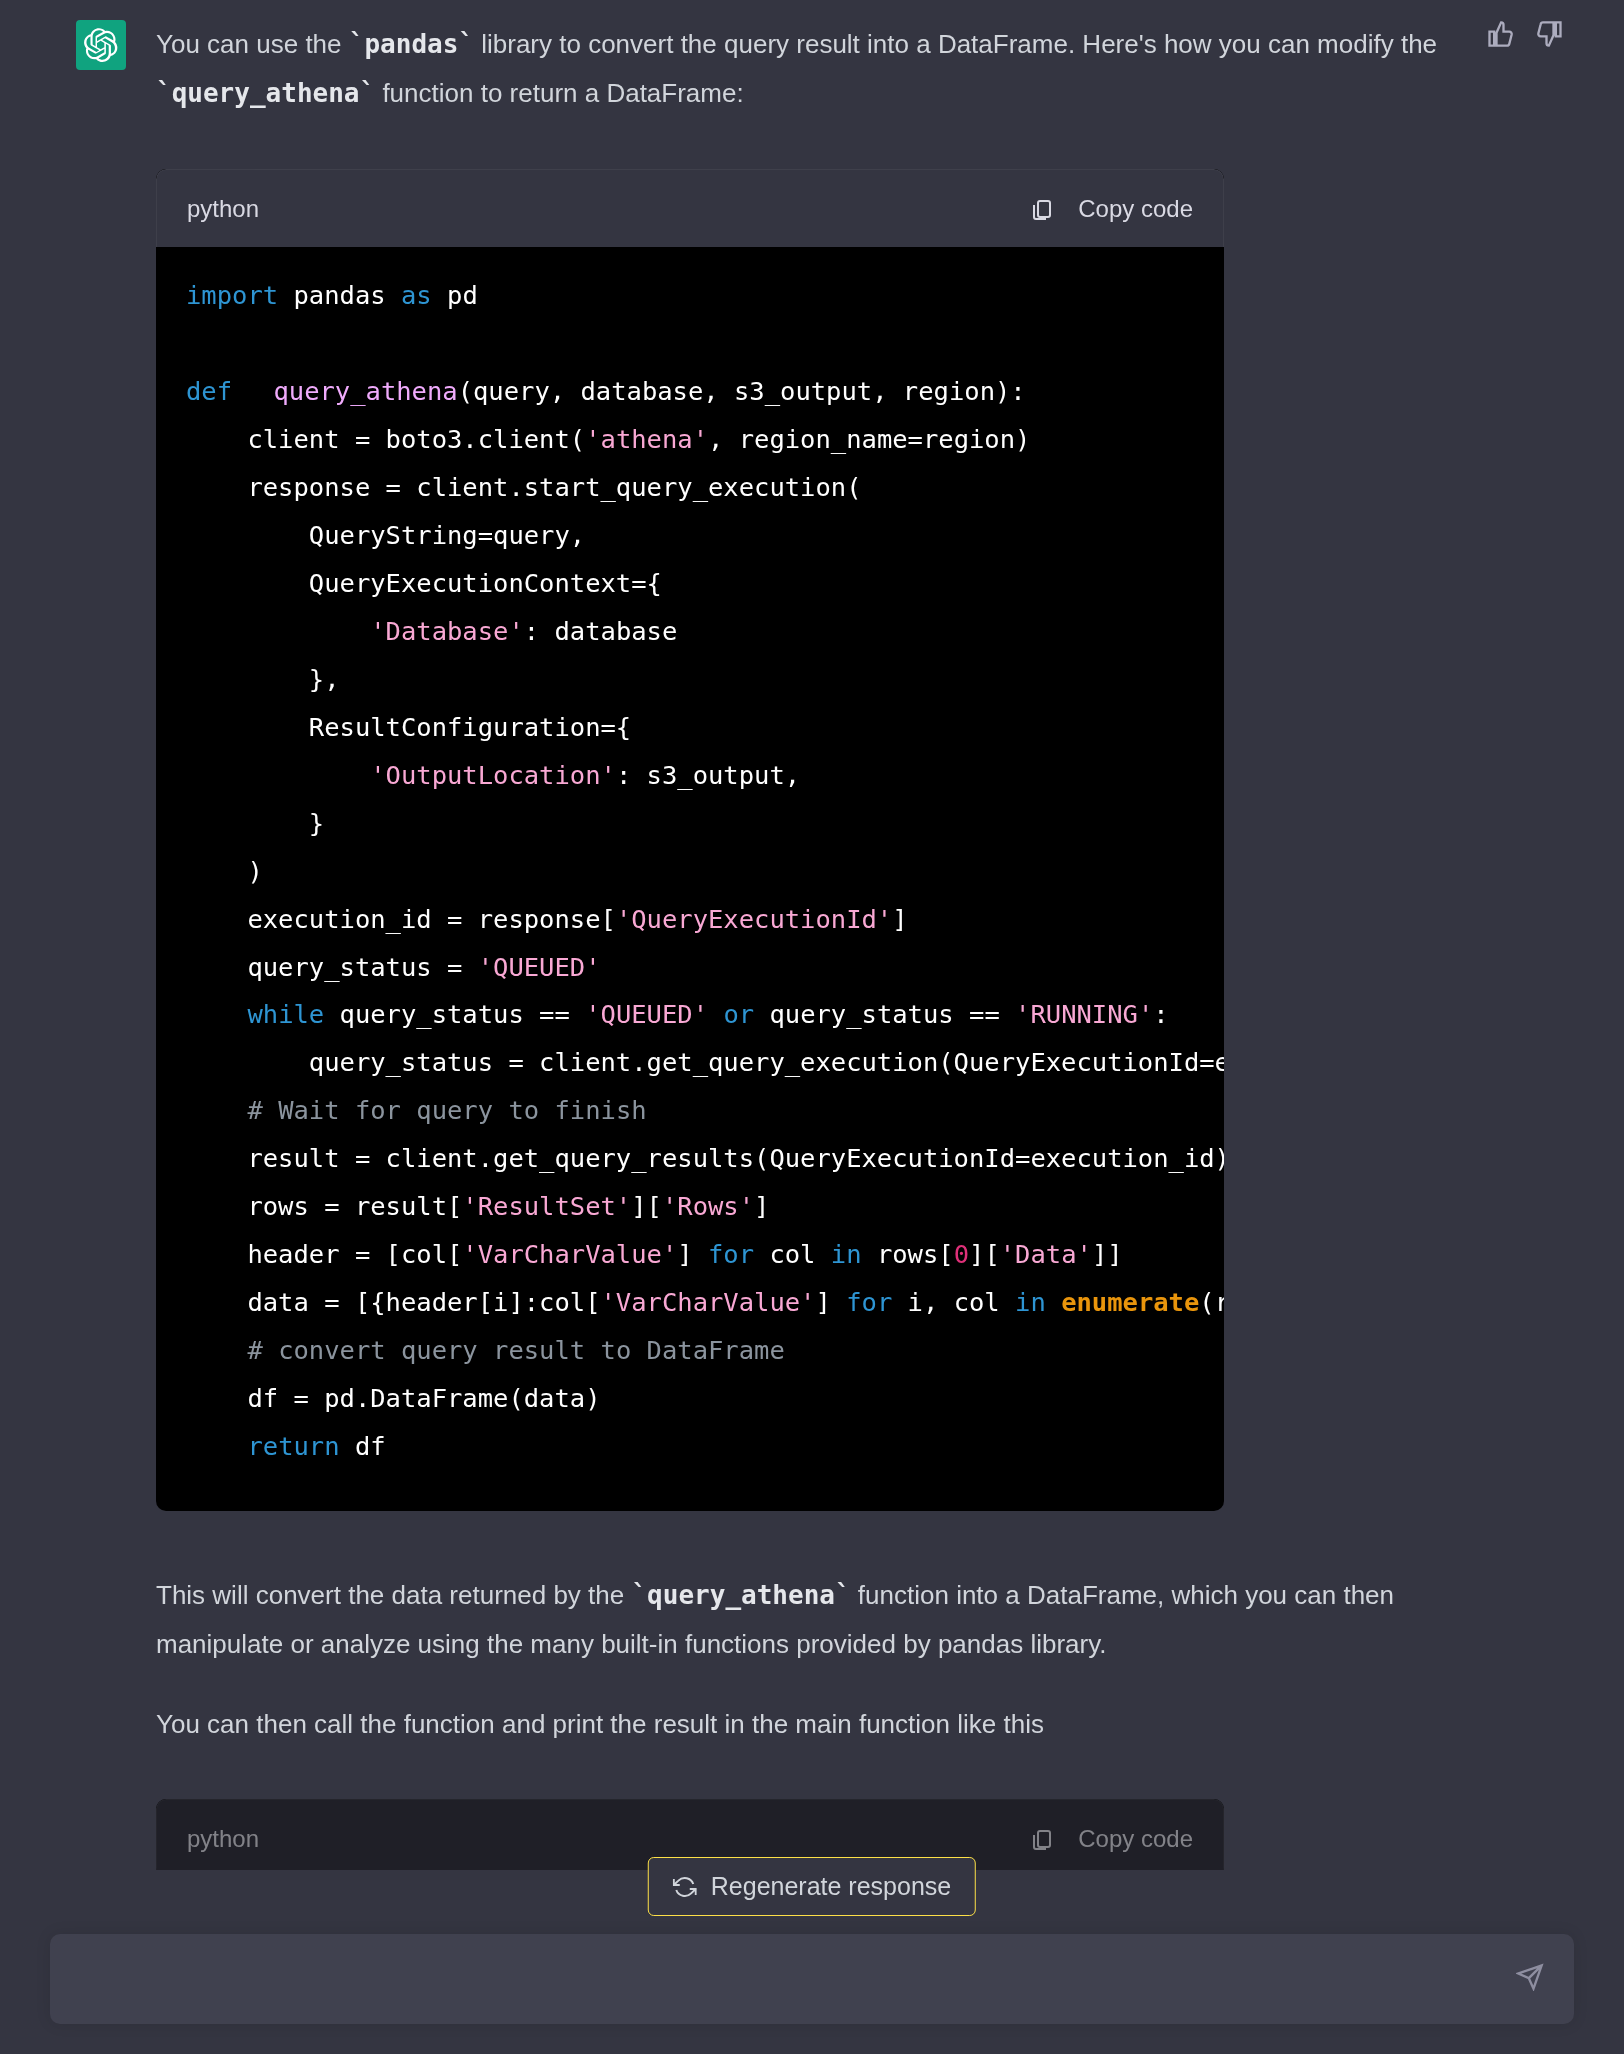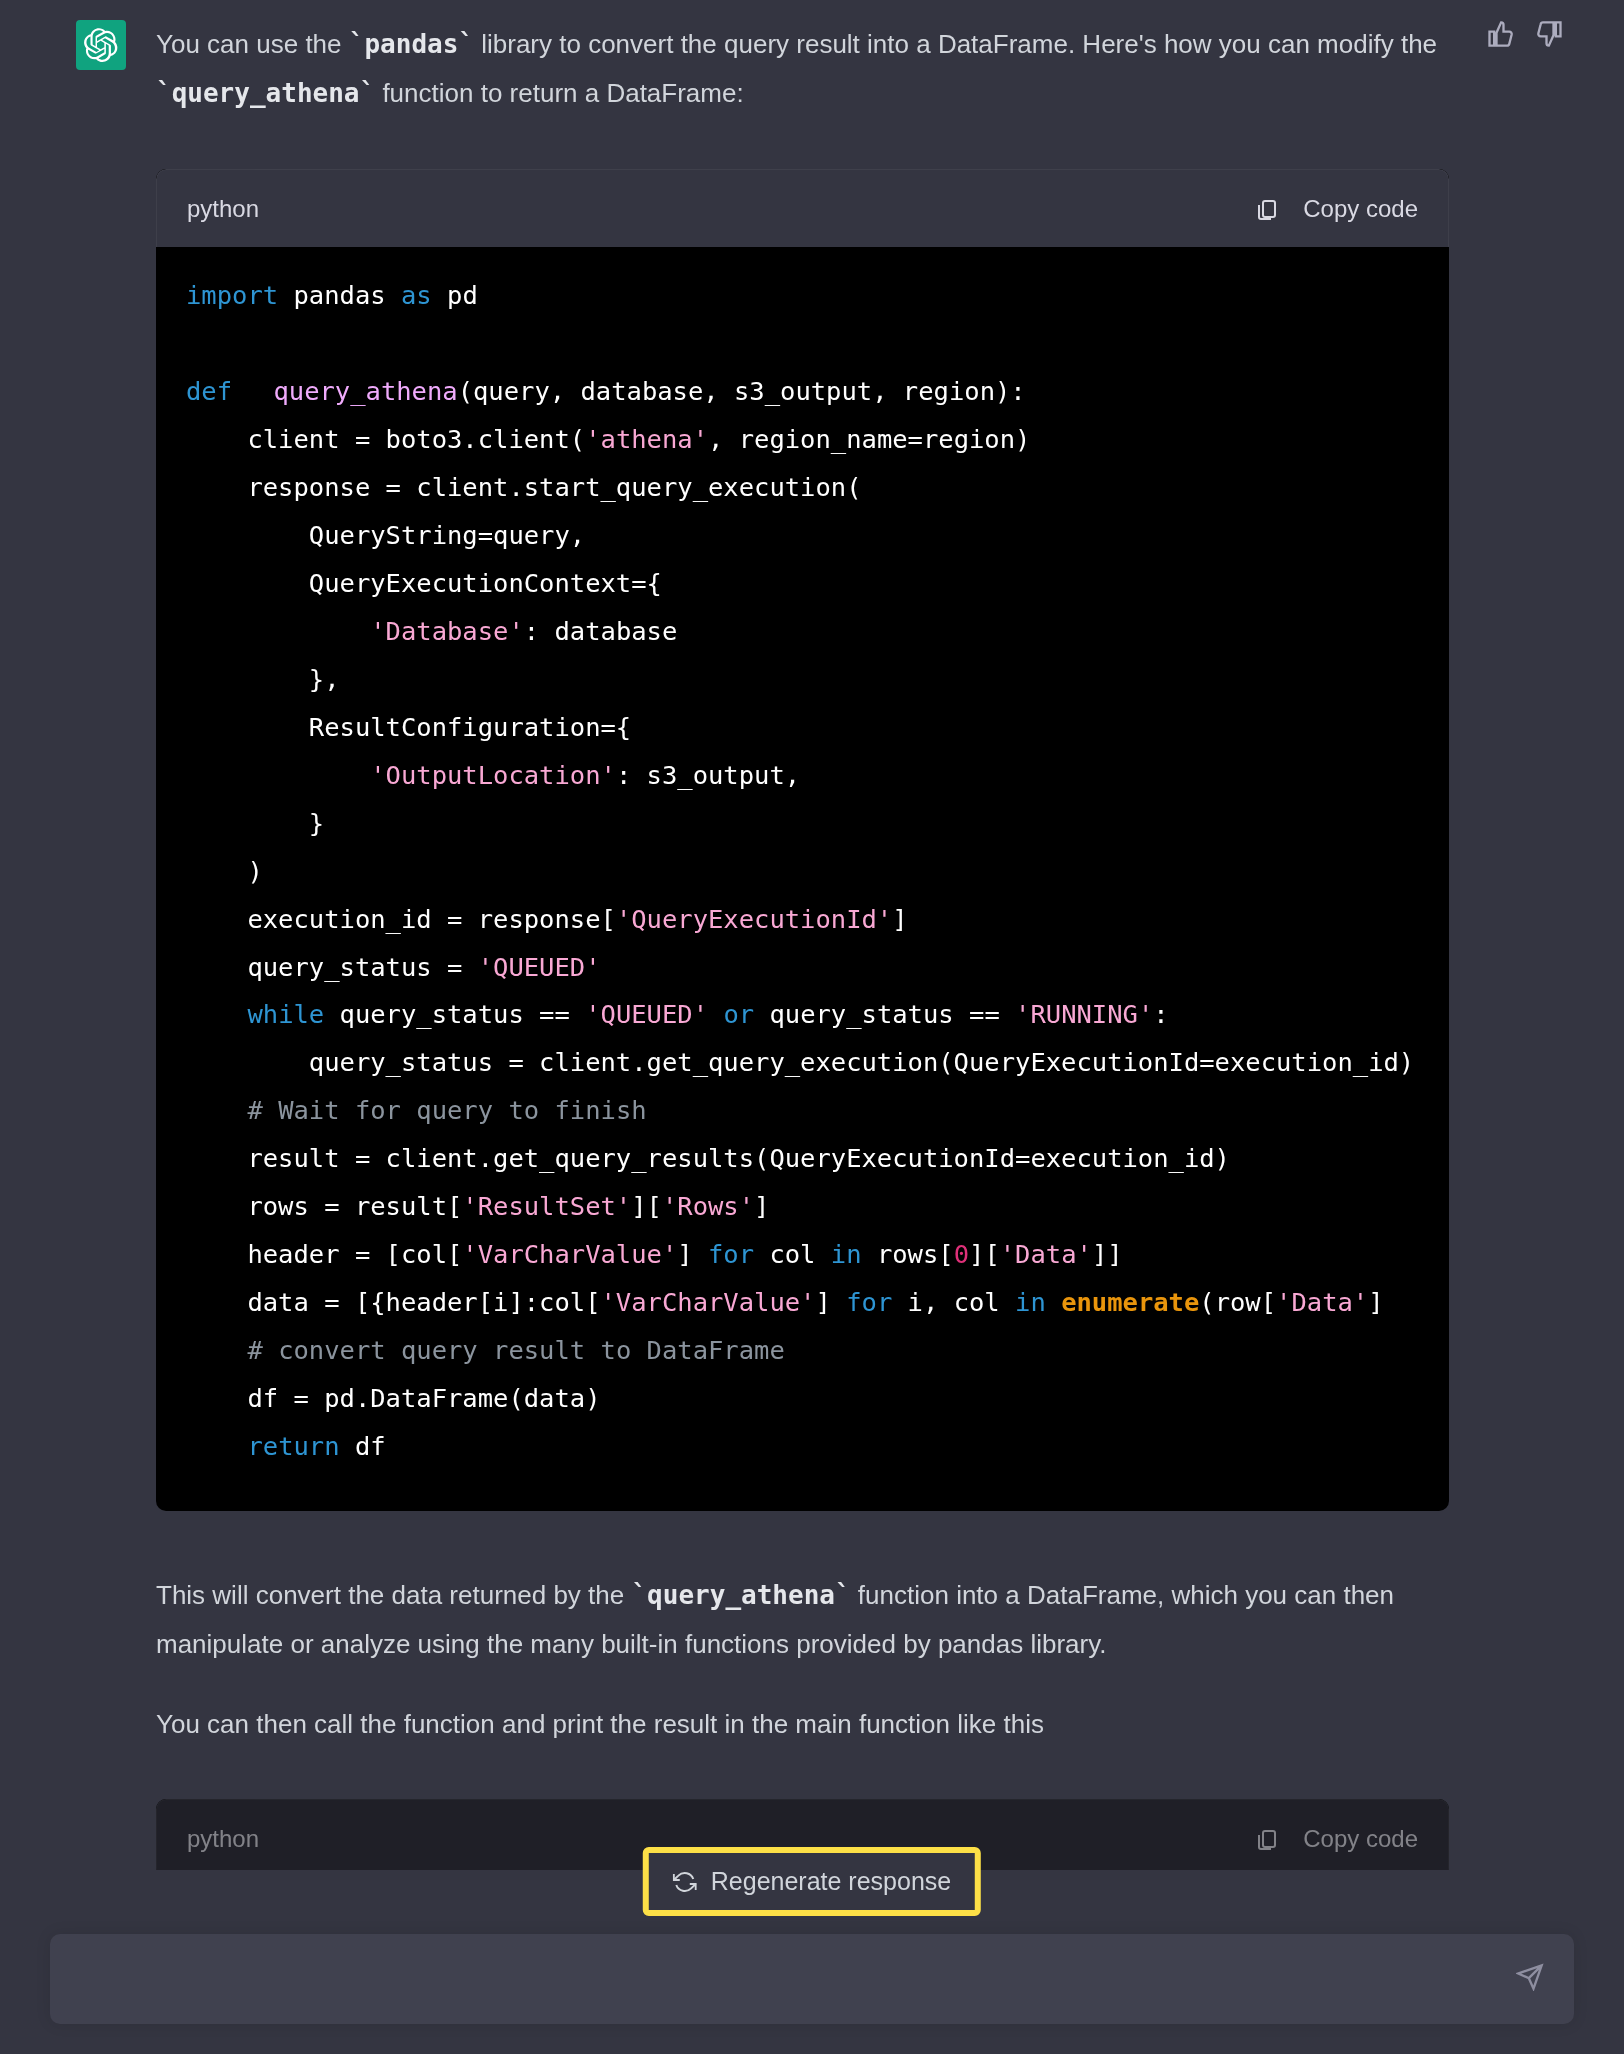--- a/index.html
+++ b/index.html
@@ -49,21 +49,21 @@
   font-family: ui-monospace, SFMono-Regular, "SF Mono", Menlo, Consolas, monospace;
   font-weight: 600;
   color: #e5e7eb;
 }
 .paragraph { margin-bottom: 30px; }
 .code-block {
   margin: 50px 0 60px 0;
   background: #000;
   border-radius: 10px;
   overflow: hidden;
-  width: 1293px;
+  width: 1068px;
 }
 .code-header {
   background: #343541;
   border-top-left-radius: 10px;
   border-top-right-radius: 10px;
   padding: 16px 30px;
   display: flex;
   justify-content: space-between;
   align-items: center;
   color: #d9d9e3;
@@ -96,21 +96,21 @@
 .tok-str { color: #f9a8d4; }
 .tok-num { color: #df3079; }
 .tok-bltn { color: #e9950c; font-weight: bold; }
 .tok-cmt { color: #8b949e; }
 .regenerate-btn {
   position: absolute;
   left: 50%;
   transform: translateX(-50%);
   bottom: 138px;
   background: #343541;
-  border: 6px solid #fde047;
+  border: 1px solid #fde047;
   border-radius: 6px;
   padding: 14px 24px;
   color: #d1d5db;
   font-size: 25px;
   display: flex;
   align-items: center;
   gap: 14px;
   cursor: pointer;
 }
 .regenerate-btn svg { width: 24px; height: 24px; stroke: #d1d5db; }

